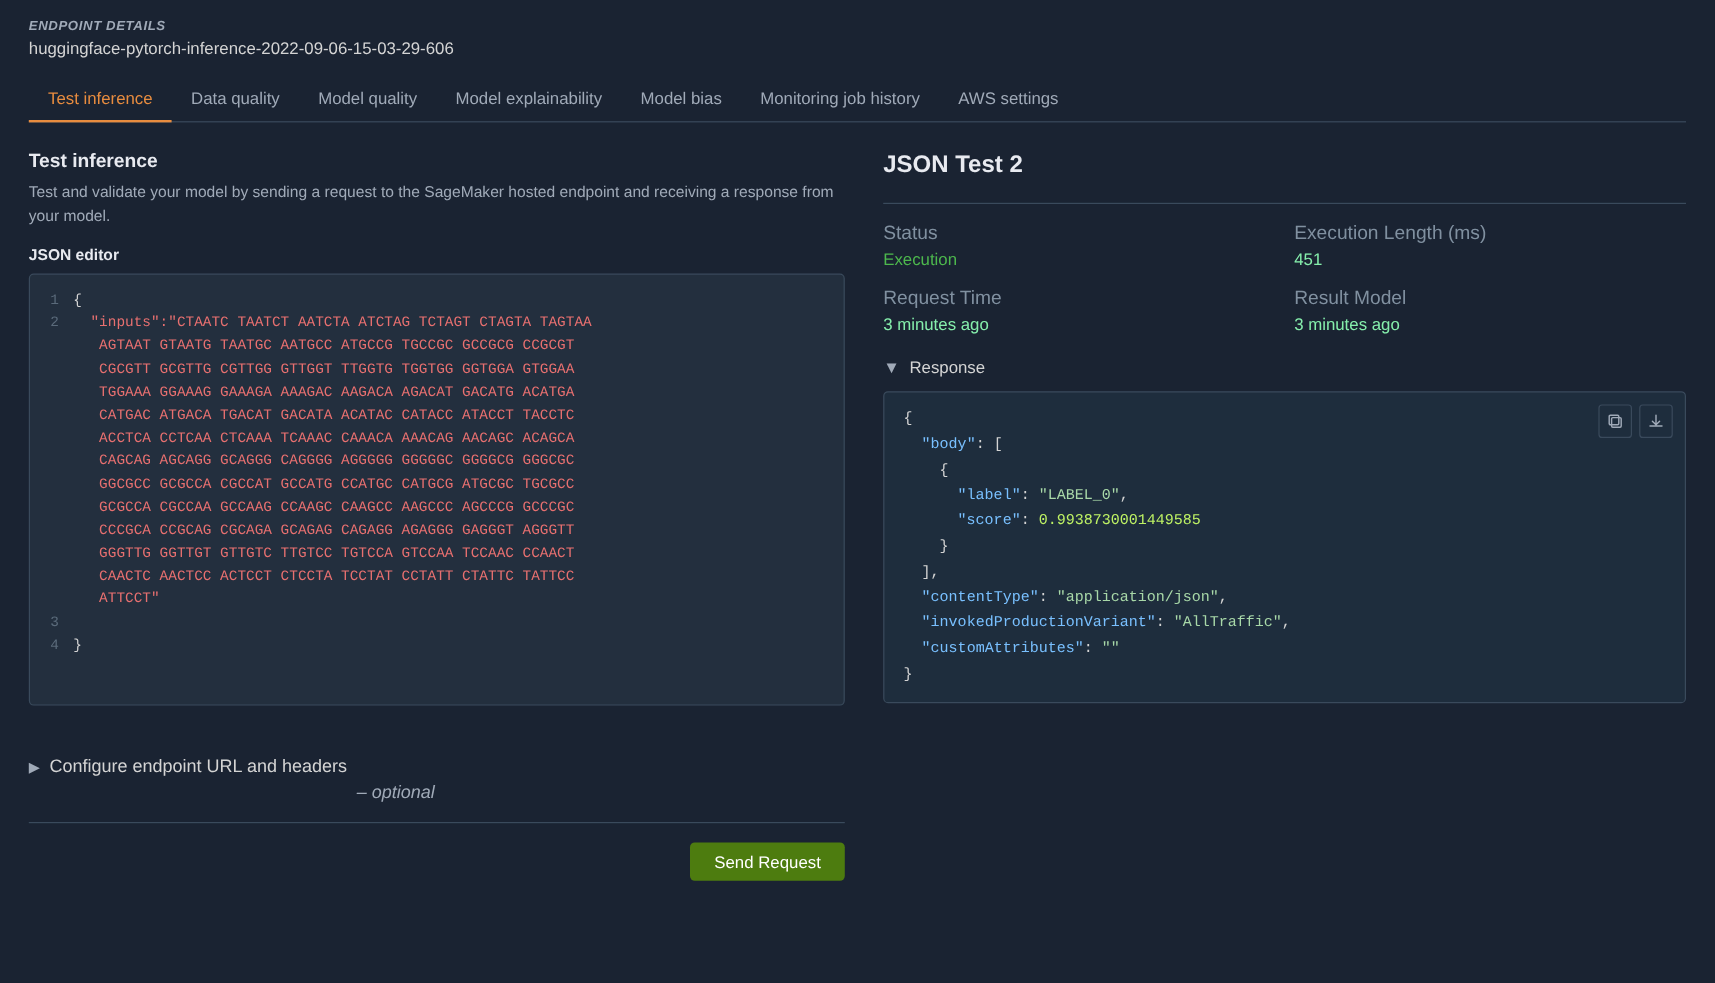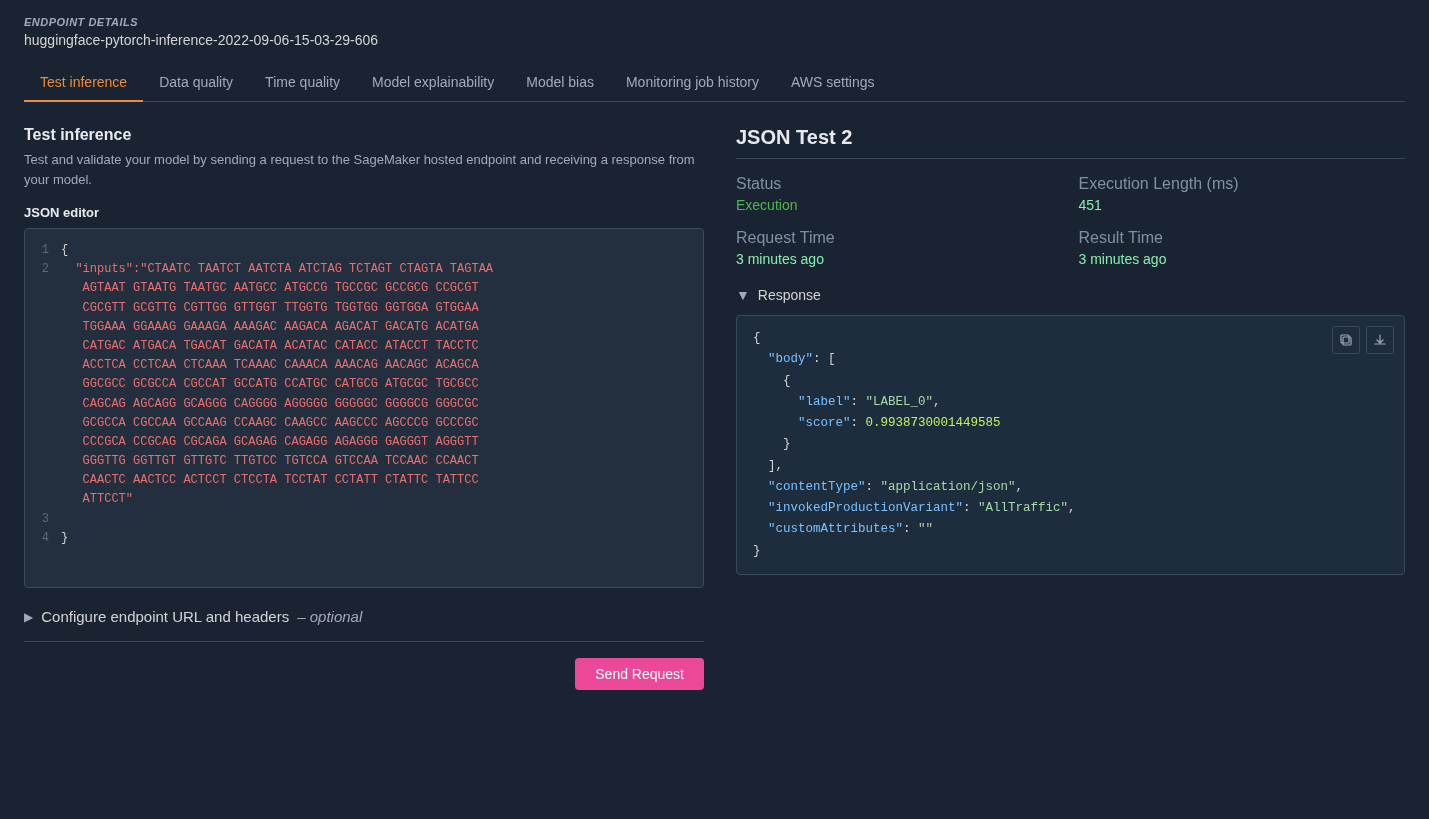--- a/index.html
+++ b/index.html
@@ -131,52 +131,53 @@
       color: #d4d4d4;
       font-size: 15px;
     }
     .configure-arrow {
       color: #a0aab8;
       font-size: 12px;
     }
     .configure-optional {
       font-style: italic;
       color: #a0aab8;
+      margin-top: 44px;
     }
 
     
     .send-request-row {
       display: flex;
       justify-content: flex-end;
       margin-top: 16px;
       padding-right: 0;
     }
     .send-request-btn {
-      background-color: #ec4899;
+      background-color: #4d7c0f;
       color: #fff;
       border: none;
       border-radius: 4px;
       padding: 8px 20px;
       font-size: 14px;
       cursor: pointer;
       font-weight: 500;
     }
 
     
     .right-panel {
       flex: 1;
       min-width: 0;
     }
 
     .json-test-title {
       font-size: 20px;
       font-weight: 600;
       color: #e8eaf0;
       margin-bottom: 12px;
-      padding-bottom: 9px;
+      padding-bottom: 20px;
       border-bottom: 1px solid #3a4a5c;
     }
 
     .meta-grid {
       display: grid;
       grid-template-columns: 1fr 1fr;
       gap: 16px;
       margin-top: 16px;
       margin-bottom: 20px;
     }
@@ -254,21 +255,21 @@
 <div class="page-wrapper">
 
   <div class="endpoint-section">
     <div class="endpoint-label">ENDPOINT DETAILS</div>
     <div class="endpoint-name">huggingface-pytorch-inference-2022-09-06-15-03-29-606</div>
   </div>
 
   <div class="tabs-bar">
     <div class="tab-item active">Test inference</div>
     <div class="tab-item">Data quality</div>
-    <div class="tab-item">Time quality</div>
+    <div class="tab-item">Model quality</div>
     <div class="tab-item">Model explainability</div>
     <div class="tab-item">Model bias</div>
     <div class="tab-item">Monitoring job history</div>
     <div class="tab-item">AWS settings</div>
   </div>
 
   <div class="main-content">
 
     <div class="left-panel">
 
@@ -301,25 +302,25 @@
         <div class="code-line">
           <span class="line-num"></span>
           <span class="code-content">&nbsp;&nbsp;&nbsp;CATGAC&nbsp;ATGACA&nbsp;TGACAT&nbsp;GACATA&nbsp;ACATAC&nbsp;CATACC&nbsp;ATACCT&nbsp;TACCTC</span>
         </div>
         <div class="code-line">
           <span class="line-num"></span>
           <span class="code-content">&nbsp;&nbsp;&nbsp;ACCTCA&nbsp;CCTCAA&nbsp;CTCAAA&nbsp;TCAAAC&nbsp;CAAACA&nbsp;AAACAG&nbsp;AACAGC&nbsp;ACAGCA</span>
         </div>
         <div class="code-line">
           <span class="line-num"></span>
+          <span class="code-content">&nbsp;&nbsp;&nbsp;CAGCAG&nbsp;AGCAGG&nbsp;GCAGGG&nbsp;CAGGGG&nbsp;AGGGGG&nbsp;GGGGGC&nbsp;GGGGCG&nbsp;GGGCGC</span>
+        </div>
+        <div class="code-line">
+          <span class="line-num"></span>
           <span class="code-content">&nbsp;&nbsp;&nbsp;GGCGCC&nbsp;GCGCCA&nbsp;CGCCAT&nbsp;GCCATG&nbsp;CCATGC&nbsp;CATGCG&nbsp;ATGCGC&nbsp;TGCGCC</span>
-        </div>
-        <div class="code-line">
-          <span class="line-num"></span>
-          <span class="code-content">&nbsp;&nbsp;&nbsp;CAGCAG&nbsp;AGCAGG&nbsp;GCAGGG&nbsp;CAGGGG&nbsp;AGGGGG&nbsp;GGGGGC&nbsp;GGGGCG&nbsp;GGGCGC</span>
         </div>
         <div class="code-line">
           <span class="line-num"></span>
           <span class="code-content">&nbsp;&nbsp;&nbsp;GCGCCA&nbsp;CGCCAA&nbsp;GCCAAG&nbsp;CCAAGC&nbsp;CAAGCC&nbsp;AAGCCC&nbsp;AGCCCG&nbsp;GCCCGC</span>
         </div>
         <div class="code-line">
           <span class="line-num"></span>
           <span class="code-content">&nbsp;&nbsp;&nbsp;CCCGCA&nbsp;CCGCAG&nbsp;CGCAGA&nbsp;GCAGAG&nbsp;CAGAGG&nbsp;AGAGGG&nbsp;GAGGGT&nbsp;AGGGTT</span>
         </div>
         <div class="code-line">
@@ -368,21 +369,21 @@
         </div>
         <div class="meta-item">
           <div class="meta-label">Execution Length (ms)</div>
           <div class="meta-value">451</div>
         </div>
         <div class="meta-item">
           <div class="meta-label">Request Time</div>
           <div class="meta-value">3 minutes ago</div>
         </div>
         <div class="meta-item">
-          <div class="meta-label">Result Time</div>
+          <div class="meta-label">Result Model</div>
           <div class="meta-value">3 minutes ago</div>
         </div>
       </div>
 
       <div class="response-toggle">
         <span class="response-arrow">▼</span>
         <span>Response</span>
       </div>
 
       <div class="response-box">

